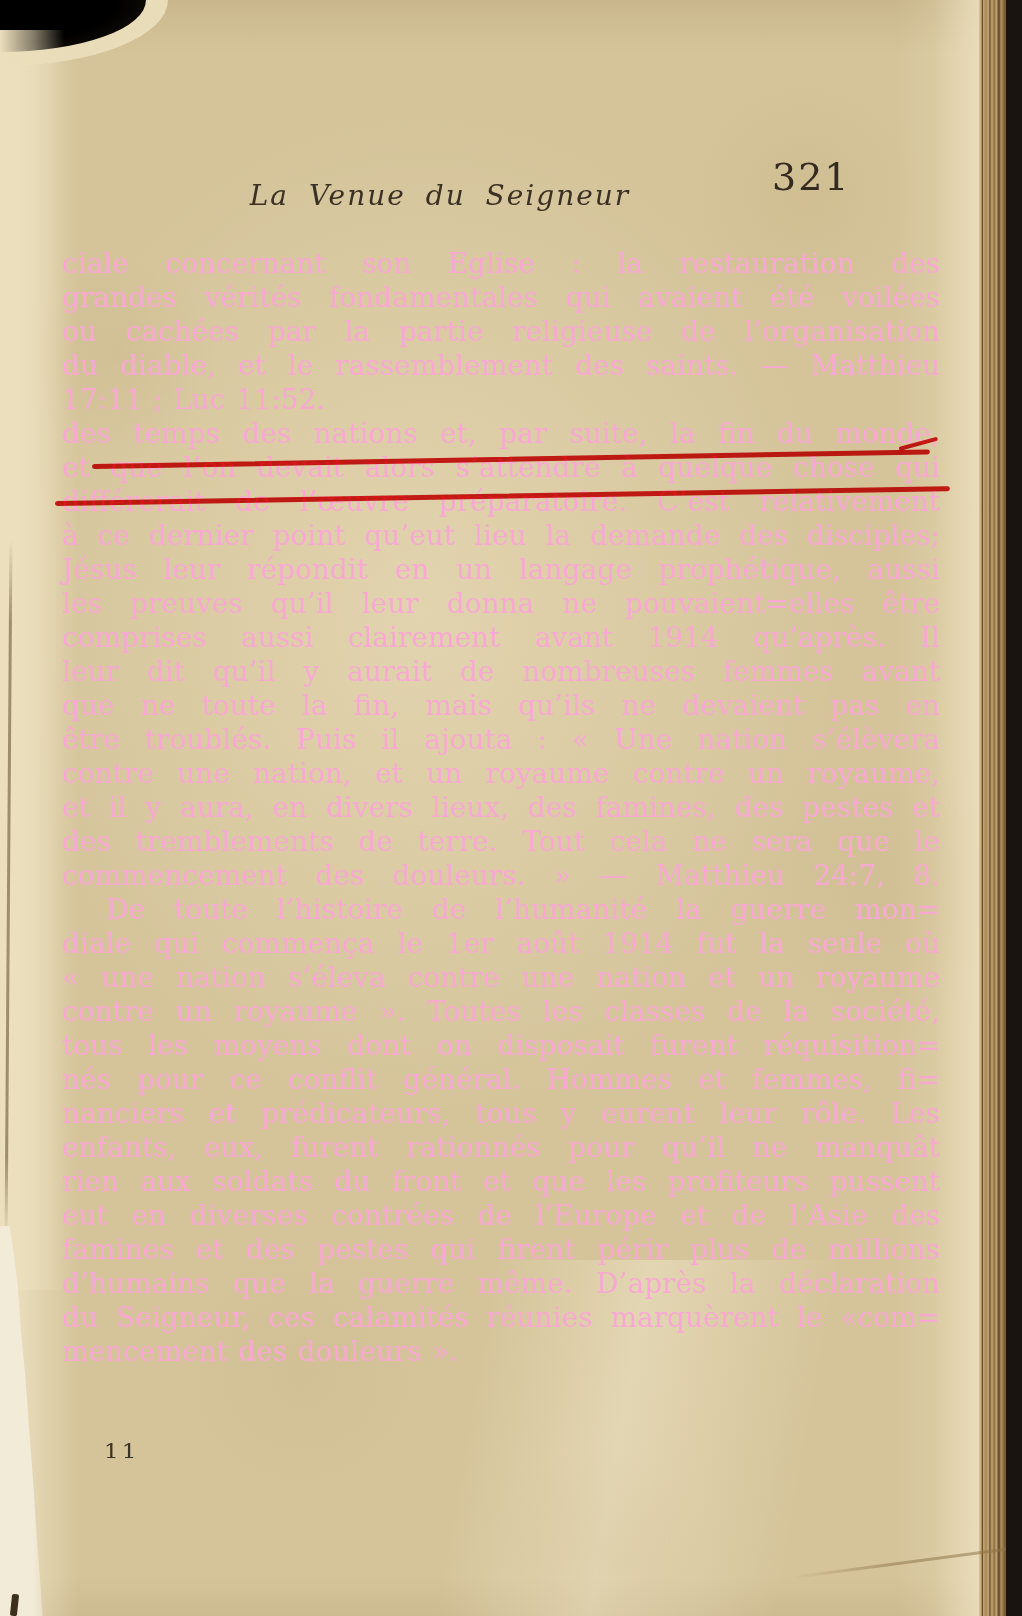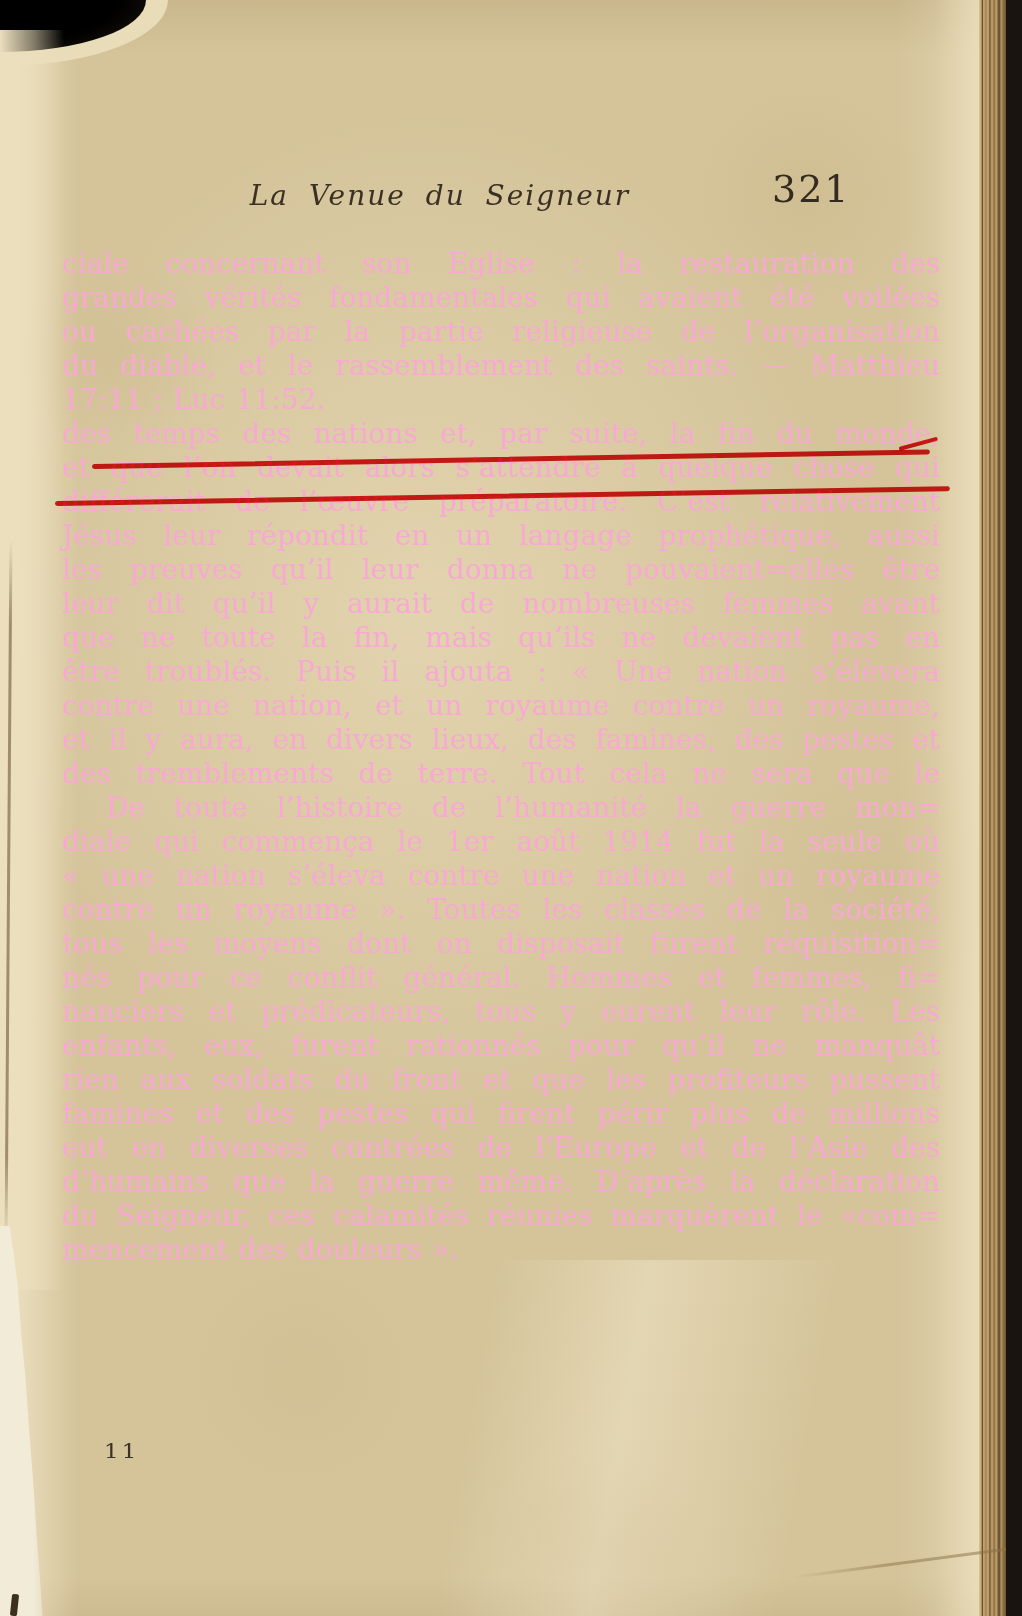--- a/index.html
+++ b/index.html
@@ -85,21 +85,21 @@
     position:absolute;left:792px;top:1576px;width:236px;height:3px;
     background:linear-gradient(90deg, rgba(140,114,70,0) 0, rgba(140,114,70,0.5) 40%, rgba(140,114,70,0.55) 100%);
     transform:rotate(-7.5deg);transform-origin:left center;
   }
   .header-title{
     position:absolute;left:240px;top:180px;width:400px;
     text-align:center;font-style:italic;font-size:28px;line-height:32px;
     color:#3a3124;letter-spacing:2px;word-spacing:9px;
   }
   .header-pagenum{
-    position:absolute;left:772px;top:168px;width:100px;
+    position:absolute;left:772px;top:156px;width:100px;
     font-size:38px;line-height:42px;color:#332b1f;letter-spacing:2px;
   }
   .textblock{
     position:absolute;left:62px;top:247px;width:878px;
     font-size:28px;line-height:34px;color:#f9a8d4;
     word-spacing:1.5px;
   }
   .ln{
     height:34px;
     text-align:justify;text-align-last:justify;
@@ -142,39 +142,42 @@
 
   <div class="textblock">
     <div class="ln">ciale concernant son Eglise : la restauration des</div>
     <div class="ln">grandes vérités fondamentales qui avaient été voilées</div>
     <div class="ln">ou cachées par la partie religieuse de l’organisation</div>
     <div class="ln">du diable, et le rassemblement des saints. — Matthieu</div>
     <div class="ln short">17:11 ; Luc 11:52.</div>
     <div class="ln">des temps des nations et, par suite, la fin du monde,</div>
     <div class="ln">et que l’on devait alors s’attendre à quelque chose qui</div>
     <div class="ln">différerait de l’œuvre préparatoire. C’est relativement</div>
+    <div class="ln">à ce dernier point qu’eut lieu la demande des disciples;</div>
     <div class="ln">Jésus leur répondit en un langage prophétique, aussi</div>
     <div class="ln">les preuves qu’il leur donna ne pouvaient=elles être</div>
+    <div class="ln">comprises aussi clairement avant 1914 qu’après. Il</div>
     <div class="ln">leur dit qu’il y aurait de nombreuses femmes avant</div>
     <div class="ln">que ne toute la fin, mais qu’ils ne devaient pas en</div>
     <div class="ln">être troublés. Puis il ajouta : « Une nation s’élèvera</div>
     <div class="ln">contre une nation, et un royaume contre un royaume,</div>
     <div class="ln">et il y aura, en divers lieux, des famines, des pestes et</div>
     <div class="ln">des tremblements de terre. Tout cela ne sera que le</div>
+    <div class="ln">commencement des douleurs. » — Matthieu 24:7, 8.</div>
     <div class="ln indent">De toute l’histoire de l’humanité la guerre mon=</div>
     <div class="ln">diale qui commença le 1er août 1914 fut la seule où</div>
     <div class="ln">« une nation s’éleva contre une nation et un royaume</div>
     <div class="ln">contre un royaume ». Toutes les classes de la société,</div>
     <div class="ln">tous les moyens dont on disposait furent réquisition=</div>
     <div class="ln">nés pour ce conflit général. Hommes et femmes, fi=</div>
     <div class="ln">nanciers et prédicateurs, tous y eurent leur rôle. Les</div>
     <div class="ln">enfants, eux, furent rationnés pour qu’il ne manquât</div>
     <div class="ln">rien aux soldats du front et que les profiteurs pussent</div>
+    <div class="ln">eut en diverses contrées de l’Europe et de l’Asie des</div>
     <div class="ln">famines et des pestes qui firent périr plus de millions</div>
-    <div class="ln">eut en diverses contrées de l’Europe et de l’Asie des</div>
     <div class="ln">d’humains que la guerre même. D’après la déclaration</div>
     <div class="ln">du Seigneur, ces calamités réunies marquèrent le «com=</div>
     <div class="ln short">mencement des douleurs ».</div>
   </div>
 
   <div class="redline redline-a"></div>
   <div class="redline redline-a-hook"></div>
   <div class="redline redline-b"></div>
 
   <div class="sig">11</div>

